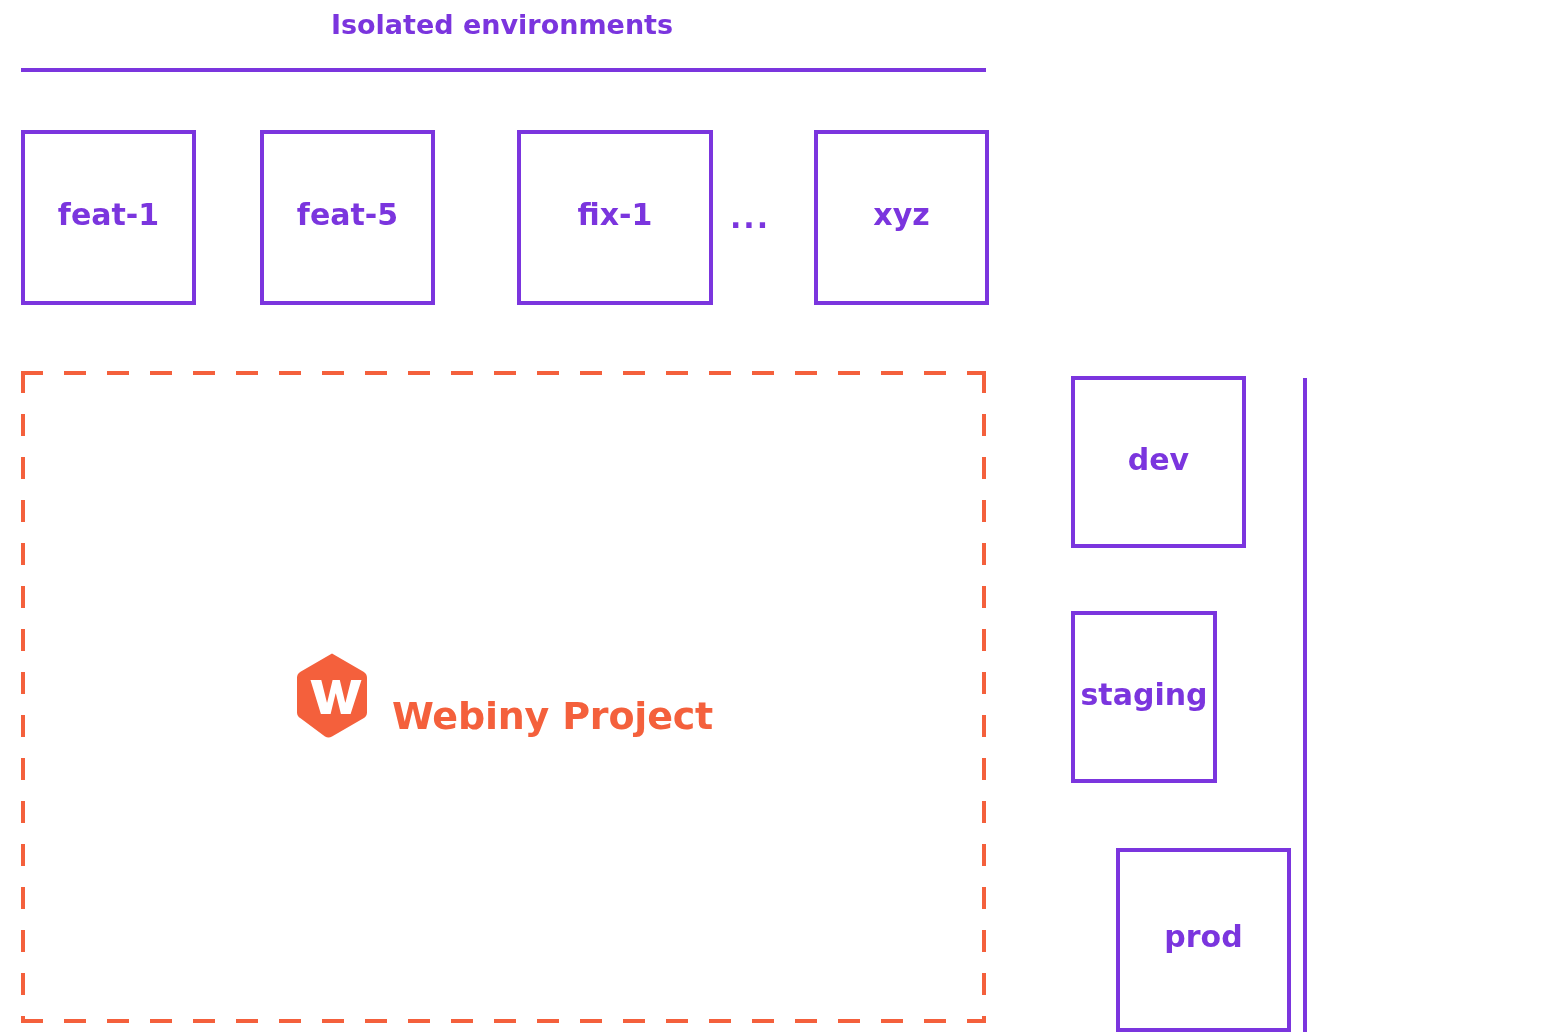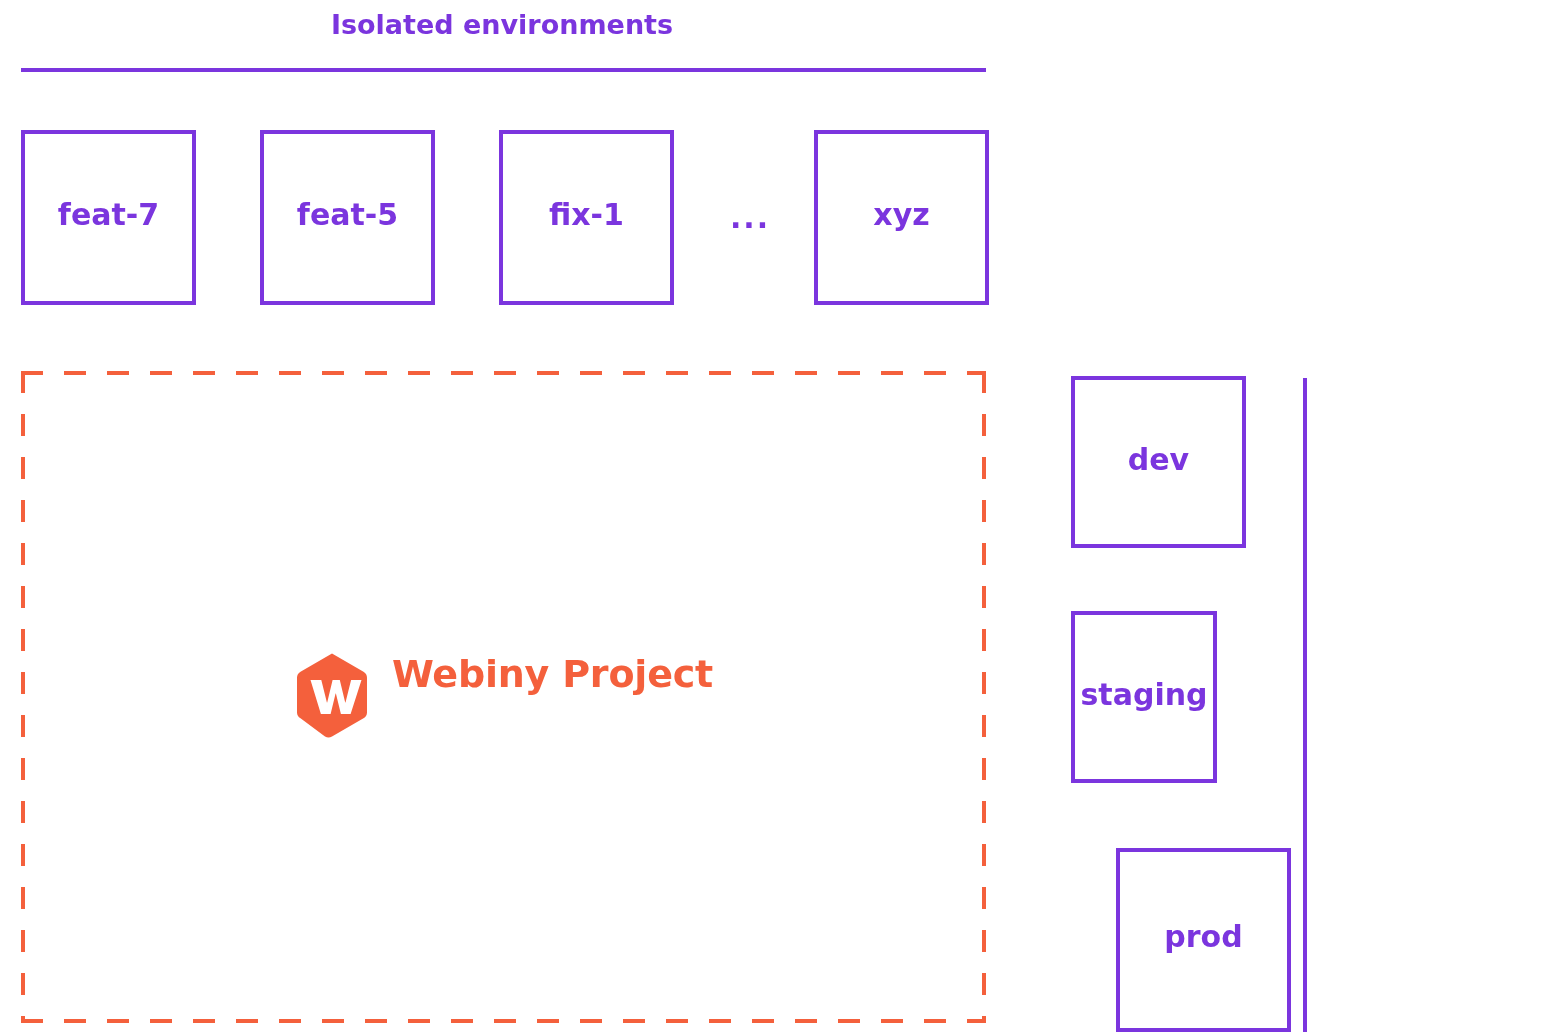--- a/index.html
+++ b/index.html
@@ -55,21 +55,21 @@
     text-align: center;
     font-size: 30px;
     font-weight: 700;
     color: #7B35DE;
     white-space: nowrap;
   }
 
   
   #box-feat-1 { left: 21px;  top: 130px; width: 175px; height: 175px; }
   #box-feat-2 { left: 260px; top: 130px; width: 175px; height: 175px; }
-  #box-fix-1  { left: 499px; top: 130px; width: 175px; height: 175px; }
+  #box-fix-1  { left: 517px; top: 130px; width: 196px; height: 175px; }
   #box-xyz    { left: 814px; top: 130px; width: 175px; height: 175px; }
 
   .ellipsis {
     position: absolute;
     left: 710px;
     top: 130px;
     width: 80px;
     height: 175px;
     display: flex;
     align-items: center;
@@ -108,21 +108,21 @@
     left: 0;
     top: 0;
     width: 100%;
     height: 100%;
     display: flex;
     align-items: center;
     justify-content: center;
   }
   .brand-row {
     display: flex;
-    align-items: flex-start;
+    align-items: flex-end;
     gap: 22px;
     transform: translateY(-2px);
   }
   .webiny-mark {
     width: 76px;
     height: 86px;
     display: block;
     flex: none;
   }
   .brand-text {
@@ -157,21 +157,21 @@
 </style>
 </head>
 <body>
 
 <div id="canvas">
 
   <div class="iso-title">Isolated environments</div>
   <div class="iso-rule"></div>
 
   <div class="env-box" id="box-feat-1">
-    <span class="env-box-label">feat-7</span>
+    <span class="env-box-label">feat-1</span>
   </div>
 
   <div class="env-box" id="box-feat-2">
     <span class="env-box-label">feat-5</span>
   </div>
 
   <div class="env-box" id="box-fix-1">
     <span class="env-box-label">fix-1</span>
   </div>
 

